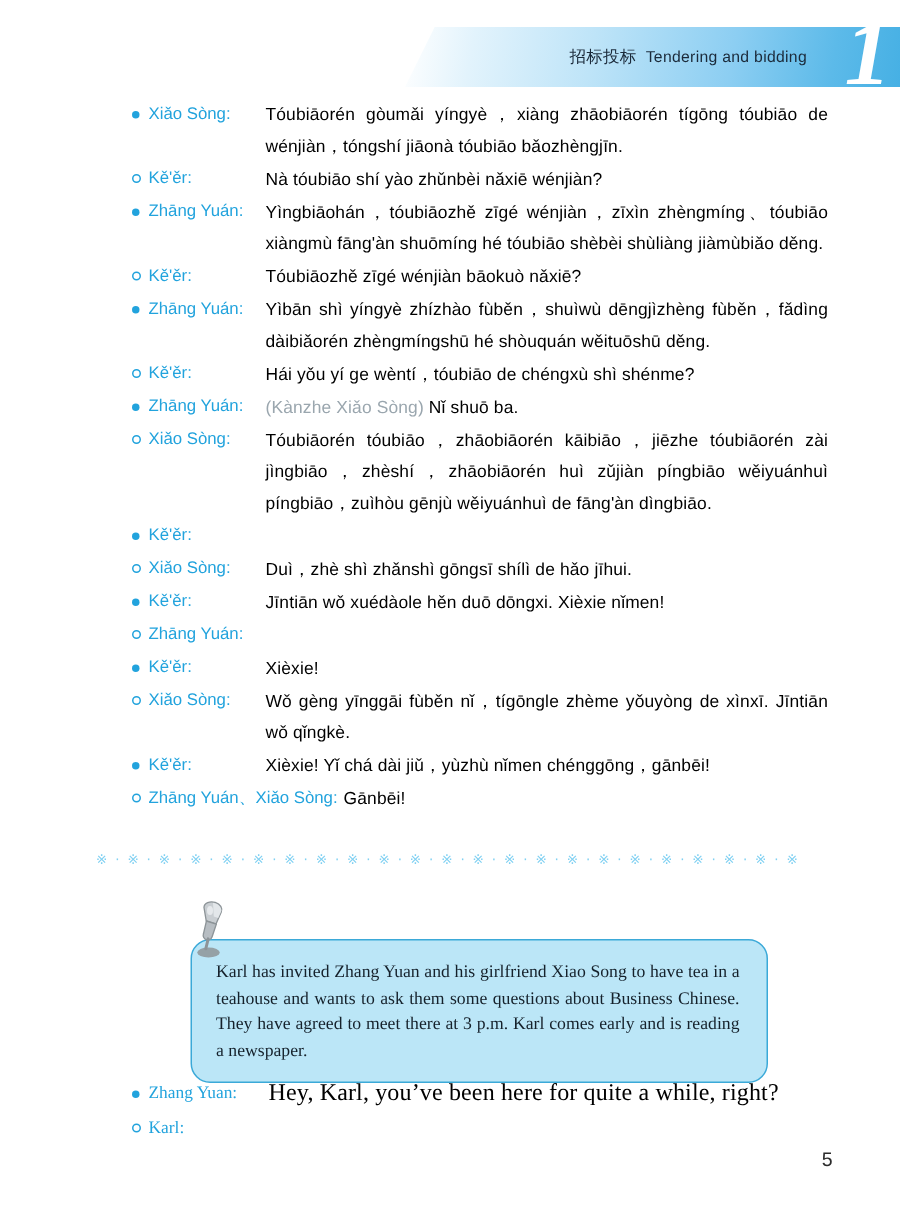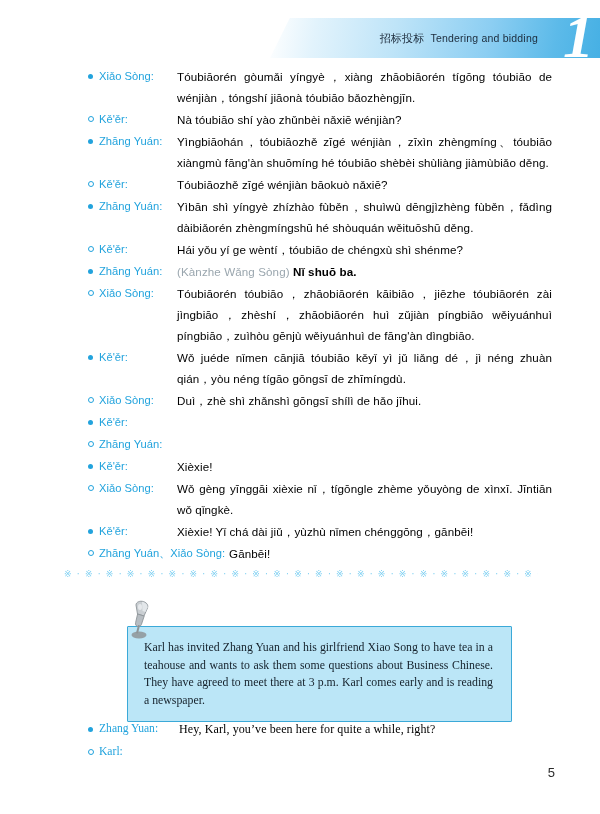--- a/index.html
+++ b/index.html
@@ -129,21 +129,21 @@
     font-size: 11.6px;
     line-height: 21px;
     text-align: justify;
     text-align-last: left;
     letter-spacing: 0.1px;
   }
   .stage {
     color: #9aa6ae;
   }
   .emph {
-    font-weight: 700;
+    font-weight: 400;
     color: #000;
   }
 
   
   .divider {
     position: absolute;
     left: 64px;
     top: 566px;
     width: 474px;
     height: 16px;
@@ -160,21 +160,21 @@
   .bubble-wrap {
     position: absolute;
     left: 127px;
     top: 626px;
     width: 385px;
   }
   .bubble {
     position: relative;
     background: #bbe6f7;
     border: 1.3px solid #3ba9d8;
-    border-radius: 1px;
+    border-radius: 13px;
     padding: 12px 18px 12px 16px;
     box-sizing: border-box;
   }
   .bubble-text {
     font-family: "Liberation Serif", "DejaVu Serif", serif;
     font-size: 11.8px;
     line-height: 17.5px;
     color: #15212b;
     text-align: justify;
     text-align-last: left;
@@ -199,21 +199,21 @@
     font-family: "Liberation Serif", "DejaVu Serif", serif;
     font-size: 11.6px;
     line-height: 22px;
     min-width: 76px;
   }
   .english-block .dlg-marker {
     line-height: 22px;
   }
   .english-block .dlg-text {
     font-family: "Liberation Serif", "DejaVu Serif", serif;
-    font-size: 12px;
+    font-size: 16px;
     line-height: 22px;
     text-align: left;
     text-align-last: left;
   }
 
   
   .page-number {
     position: absolute;
     right: 45px;
     bottom: 34px;
@@ -260,54 +260,54 @@
       <span class="dlg-text">Yìbān shì yíngyè zhízhào fùběn，shuìwù dēngjìzhèng fùběn，fǎdìng dàibiǎorén zhèngmíngshū hé shòuquán wěituōshū děng.</span>
     </div>
     <div class="dlg-row">
       <span class="dlg-marker dot-hollow"></span>
       <span class="dlg-speaker">Kě'ěr:</span>
       <span class="dlg-text">Hái yǒu yí ge wèntí，tóubiāo de chéngxù shì shénme?</span>
     </div>
     <div class="dlg-row">
       <span class="dlg-marker dot-filled"></span>
       <span class="dlg-speaker">Zhāng Yuán:</span>
-      <span class="dlg-text"><span class="stage">(Kànzhe Wǎng Sòng)</span> <span class="emph">Nǐ shuō ba.</span></span>
+      <span class="dlg-text"><span class="stage">(Kànzhe Xiǎo Sòng)</span> <span class="emph">Nǐ shuō ba.</span></span>
     </div>
     <div class="dlg-row">
       <span class="dlg-marker dot-hollow"></span>
       <span class="dlg-speaker">Xiǎo Sòng:</span>
       <span class="dlg-text">Tóubiāorén tóubiāo，zhāobiāorén kāibiāo，jiēzhe tóubiāorén zài jìngbiāo，zhèshí，zhāobiāorén huì zǔjiàn píngbiāo wěiyuánhuì píngbiāo，zuìhòu gēnjù wěiyuánhuì de fāng'àn dìngbiāo.</span>
     </div>
     <div class="dlg-row">
       <span class="dlg-marker dot-filled"></span>
       <span class="dlg-speaker">Kě'ěr:</span>
-      <span class="dlg-text">Wǒ juéde nǐmen cānjiā tóubiāo kěyǐ yì jǔ liǎng dé，jì néng zhuàn qián，yòu néng tígāo gōngsī de zhīmíngdù.</span>
     </div>
     <div class="dlg-row">
       <span class="dlg-marker dot-hollow"></span>
       <span class="dlg-speaker">Xiǎo Sòng:</span>
       <span class="dlg-text">Duì，zhè shì zhǎnshì gōngsī shílì de hǎo jīhui.</span>
     </div>
     <div class="dlg-row">
       <span class="dlg-marker dot-filled"></span>
       <span class="dlg-speaker">Kě'ěr:</span>
+      <span class="dlg-text">Jīntiān wǒ xuédàole hěn duō dōngxi. Xièxie nǐmen!</span>
     </div>
     <div class="dlg-row">
       <span class="dlg-marker dot-hollow"></span>
       <span class="dlg-speaker">Zhāng Yuán:</span>
     </div>
     <div class="dlg-row">
       <span class="dlg-marker dot-filled"></span>
       <span class="dlg-speaker">Kě'ěr:</span>
       <span class="dlg-text">Xièxie!</span>
     </div>
     <div class="dlg-row">
       <span class="dlg-marker dot-hollow"></span>
       <span class="dlg-speaker">Xiǎo Sòng:</span>
-      <span class="dlg-text">Wǒ gèng yīnggāi xièxie nǐ，tígōngle zhème yǒuyòng de xìnxī. Jīntiān wǒ qǐngkè.</span>
+      <span class="dlg-text">Wǒ gèng yīnggāi fùběn nǐ，tígōngle zhème yǒuyòng de xìnxī. Jīntiān wǒ qǐngkè.</span>
     </div>
     <div class="dlg-row">
       <span class="dlg-marker dot-filled"></span>
       <span class="dlg-speaker">Kě'ěr:</span>
       <span class="dlg-text">Xièxie! Yǐ chá dài jiǔ，yùzhù nǐmen chénggōng，gānbēi!</span>
     </div>
     <div class="dlg-row">
       <span class="dlg-marker dot-hollow"></span>
       <span class="dlg-speaker wide">Zhāng Yuán、Xiǎo Sòng:</span>
       <span class="dlg-text">Gānbēi!</span>

